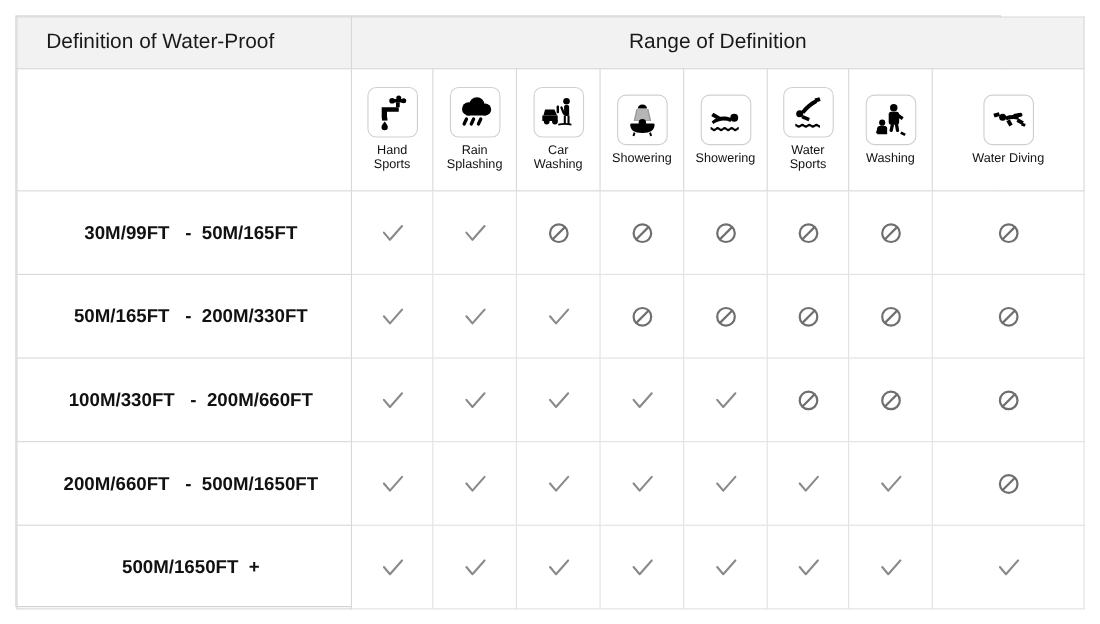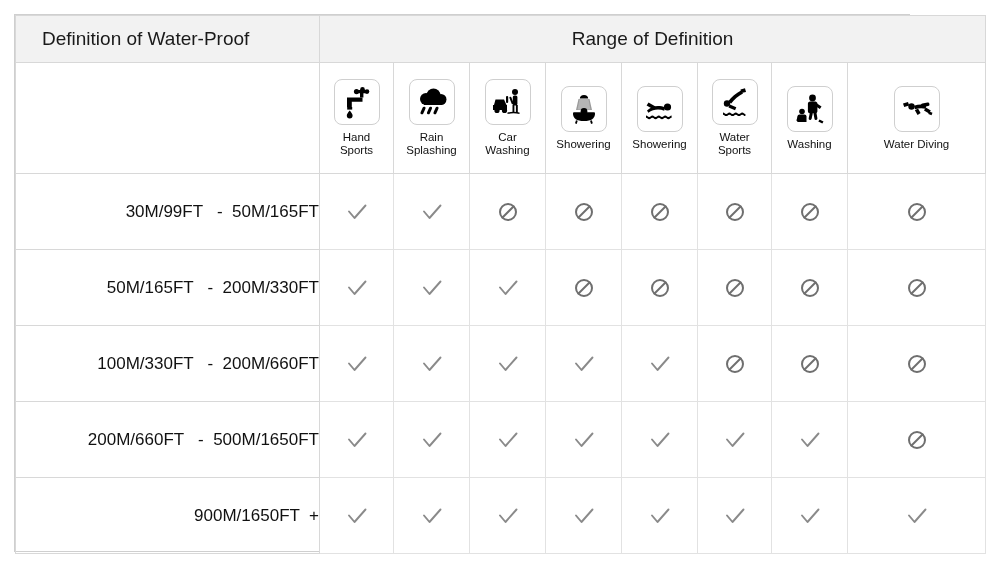--- a/index.html
+++ b/index.html
@@ -84,23 +84,24 @@
     white-space: pre-line;
   }
 
   
   .rowlabel {
     border: 1px solid #d8d8d8;
     height: 75px;
     font-size: 17px;
     color: #111;
     padding: 0 0 0 12px;
-    text-align: right;
+    text-align: center;
     vertical-align: middle;
     white-space: pre;
+    font-weight: bold;
   }
   .cell {
     border: 1px solid #e2e2e2;
     text-align: center;
     vertical-align: middle;
     background: #ffffff;
     padding: 0;
   }
   .mark { display: block; margin: 0 auto; }
 </style>
@@ -393,21 +394,21 @@
               </svg></span></td>
           <td class="cell"><span><svg width="26" height="26" viewBox="0 0 26 26" class="mark">
                 <path d="M5 12.5 L10.5 19 L21.5 6.5" fill="none" stroke="#8a8a8a" stroke-width="1.9" stroke-linecap="round" stroke-linejoin="round"></path>
               </svg></span></td>
           <td class="cell"><span><svg width="22" height="22" viewBox="0 0 22 22" class="mark">
                 <circle cx="11" cy="11" r="8" fill="none" stroke="#6f6f6f" stroke-width="2"></circle>
                 <line x1="5.5" y1="16.5" x2="16.5" y2="5.5" stroke="#6f6f6f" stroke-width="2" stroke-linecap="round"></line>
               </svg></span></td>
         </tr>
         <tr>
-          <td class="rowlabel">900M/1650FT  +</td>
+          <td class="rowlabel">500M/1650FT  +</td>
           <td class="cell"><span><svg width="26" height="26" viewBox="0 0 26 26" class="mark">
                 <path d="M5 12.5 L10.5 19 L21.5 6.5" fill="none" stroke="#8a8a8a" stroke-width="1.9" stroke-linecap="round" stroke-linejoin="round"></path>
               </svg></span></td>
           <td class="cell"><span><svg width="26" height="26" viewBox="0 0 26 26" class="mark">
                 <path d="M5 12.5 L10.5 19 L21.5 6.5" fill="none" stroke="#8a8a8a" stroke-width="1.9" stroke-linecap="round" stroke-linejoin="round"></path>
               </svg></span></td>
           <td class="cell"><span><svg width="26" height="26" viewBox="0 0 26 26" class="mark">
                 <path d="M5 12.5 L10.5 19 L21.5 6.5" fill="none" stroke="#8a8a8a" stroke-width="1.9" stroke-linecap="round" stroke-linejoin="round"></path>
               </svg></span></td>
           <td class="cell"><span><svg width="26" height="26" viewBox="0 0 26 26" class="mark">

